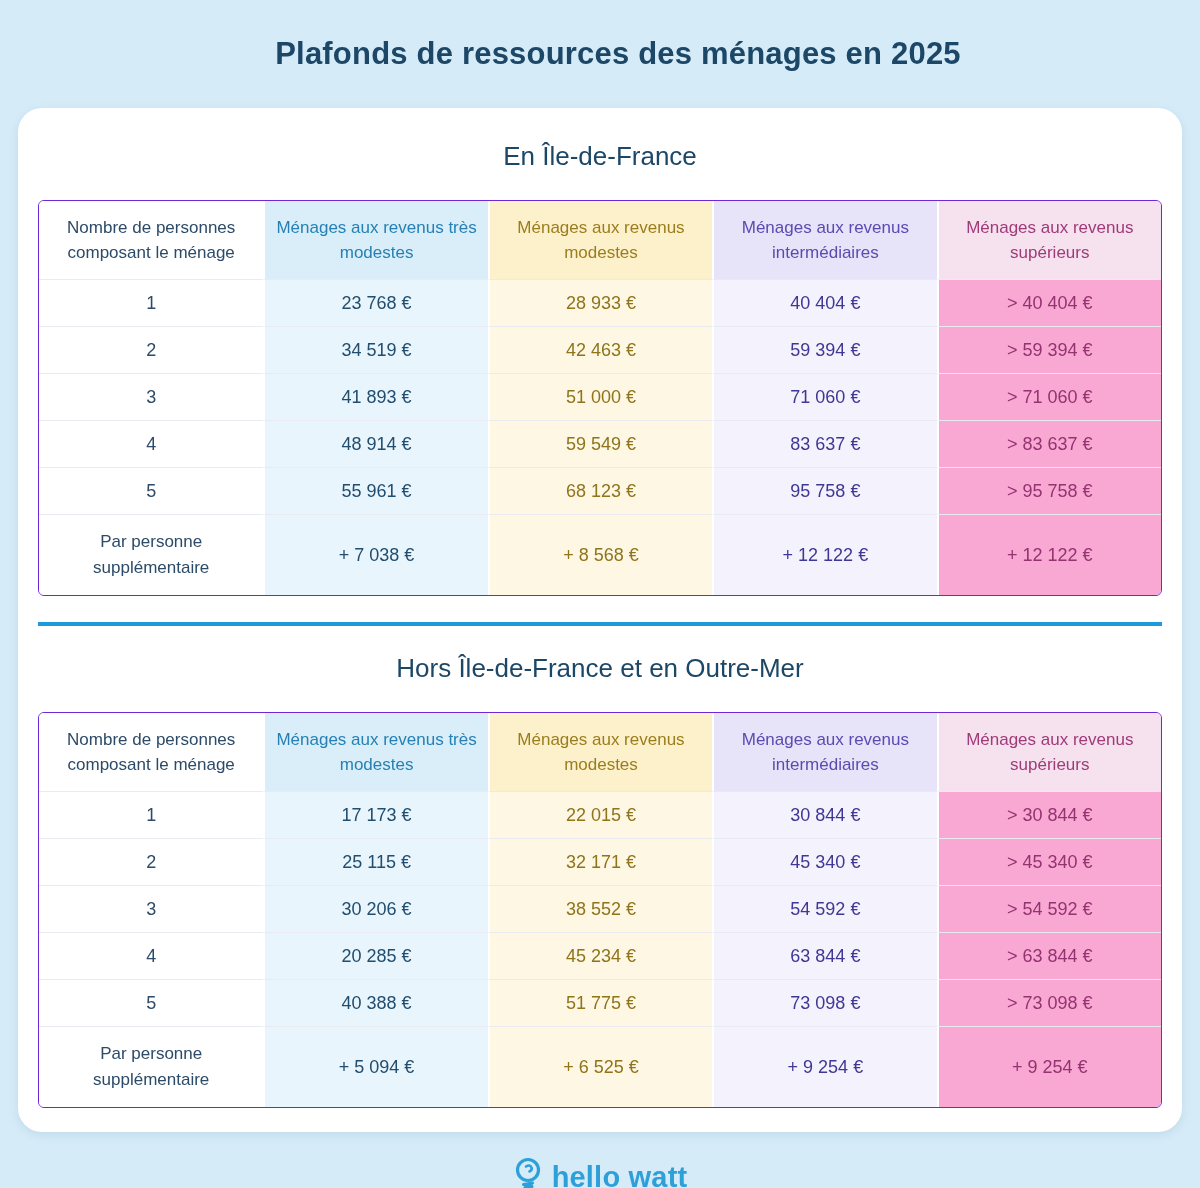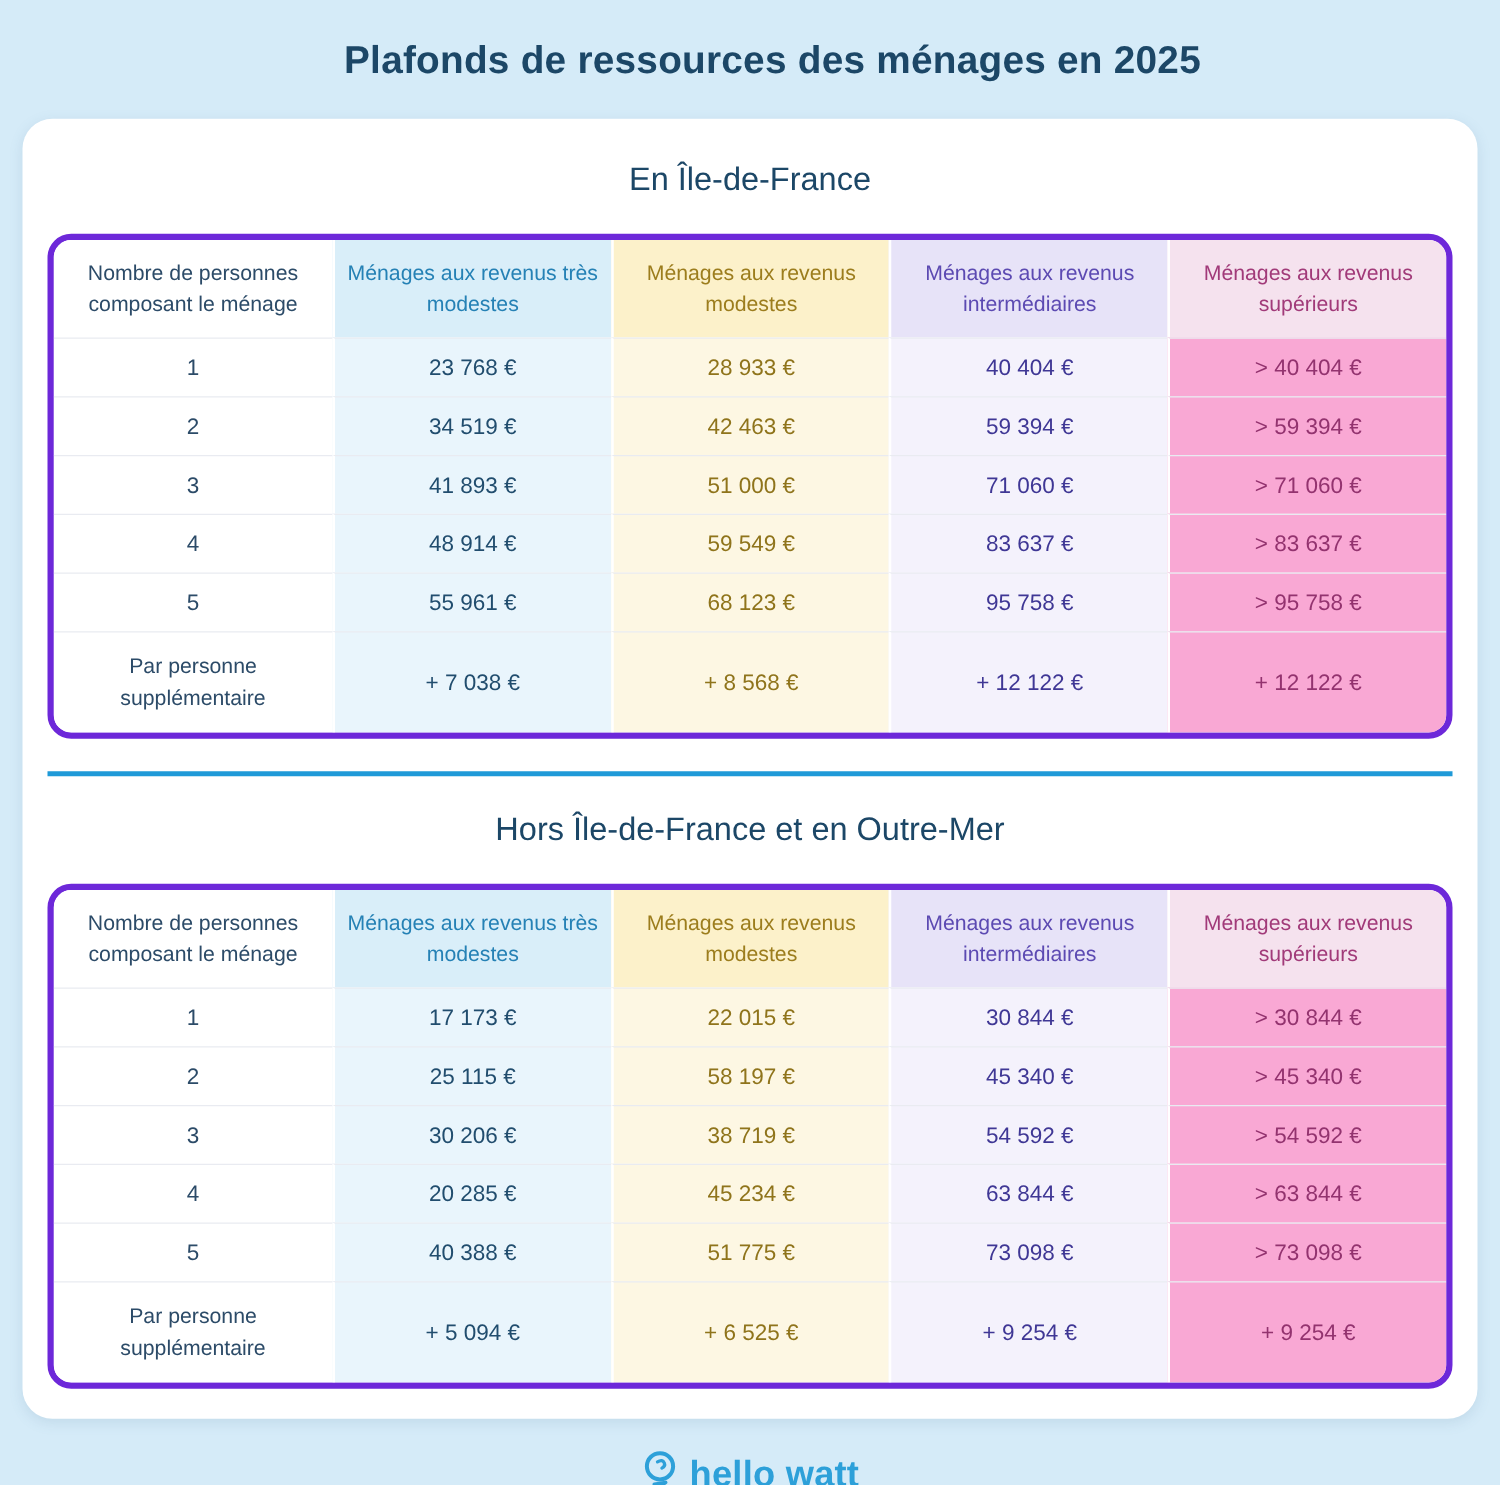--- a/index.html
+++ b/index.html
@@ -4,21 +4,21 @@
 <style>
   html,body{margin:0;padding:0;}
   body{
     width:1200px;height:1188px;
     background:#d5ebf8;
     font-family:"Liberation Sans", sans-serif;
     overflow:hidden;
     -webkit-font-smoothing:antialiased;
   }
   .page-title{
-    height:95px;
+    height:108px;
     display:flex;align-items:center;justify-content:center;
     color:#1c4767;
     font-size:31px;
     font-weight:bold;
     letter-spacing:.2px;
     padding-left:36px;
   }
   .card{
     margin:0 18px;
     background:#ffffff;
@@ -29,22 +29,22 @@
   .section-title{
     text-align:center;
     color:#1c4767;
     font-size:26px;
     font-weight:normal;
     margin:6px 0 28px;
     line-height:32px;
   }
   .section-title.second{margin-top:0;}
   .table-wrap{
-    border:5px solid #6d28d9;
-    border-radius:19px;
+    border:1px solid #6d28d9;
+    border-radius:6px;
     overflow:hidden;
   }
   table.plafond-table{
     width:100%;
     border-collapse:separate;
     border-spacing:0;
     table-layout:fixed;
   }
   .plafond-table th{
     font-size:17px;
@@ -190,28 +190,28 @@
           <tr>
             <td class="c-label">1</td>
             <td class="c-blue">17 173 €</td>
             <td class="c-yellow">22 015 €</td>
             <td class="c-purple">30 844 €</td>
             <td class="c-pink">&gt; 30 844 €</td>
           </tr>
           <tr>
             <td class="c-label">2</td>
             <td class="c-blue">25 115 €</td>
-            <td class="c-yellow">58 197 €</td>
+            <td class="c-yellow">32 171 €</td>
             <td class="c-purple">45 340 €</td>
             <td class="c-pink">&gt; 45 340 €</td>
           </tr>
           <tr>
             <td class="c-label">3</td>
             <td class="c-blue">30 206 €</td>
-            <td class="c-yellow">38 719 €</td>
+            <td class="c-yellow">38 552 €</td>
             <td class="c-purple">54 592 €</td>
             <td class="c-pink">&gt; 54 592 €</td>
           </tr>
           <tr>
             <td class="c-label">4</td>
             <td class="c-blue">20 285 €</td>
             <td class="c-yellow">45 234 €</td>
             <td class="c-purple">63 844 €</td>
             <td class="c-pink">&gt; 63 844 €</td>
           </tr>

